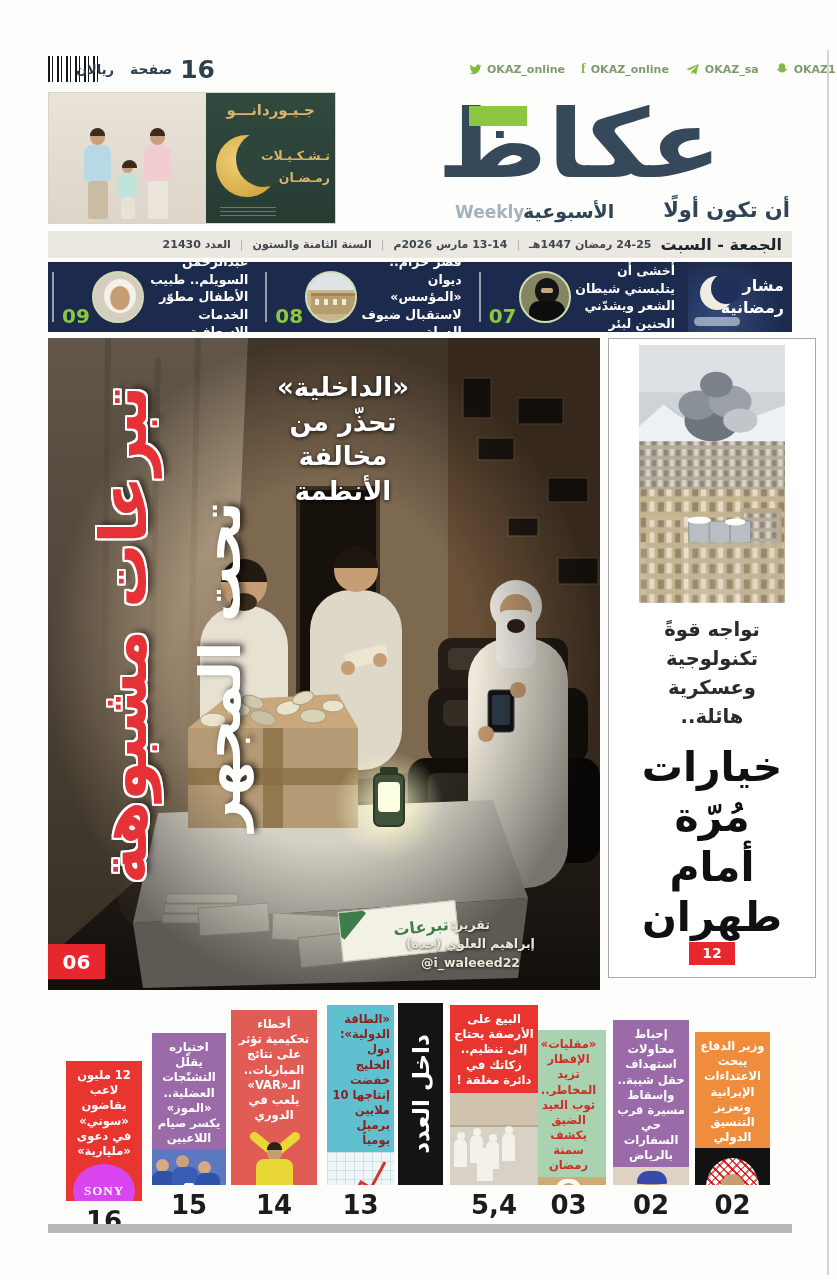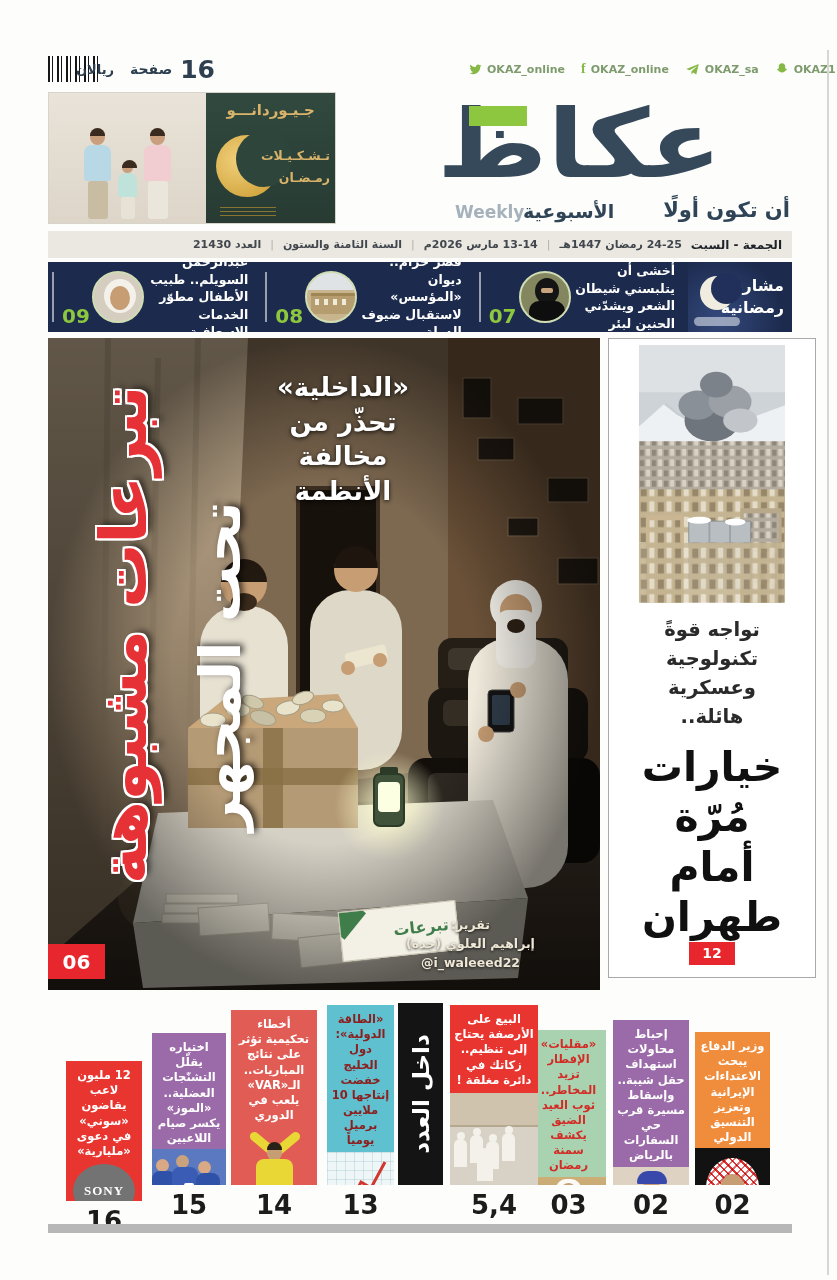--- a/index.html
+++ b/index.html
@@ -45,21 +45,21 @@
   .logo-text{font-size:95px;line-height:100px;font-weight:bold;color:#36495a;display:inline-block;
              transform:scaleX(1.12);transform-origin:left center;white-space:nowrap;}
   .logo-accent{position:absolute;left:32px;top:12px;width:58px;height:20px;background:#8dc63f;}
   .tag-slogan{position:absolute;right:47px;top:198px;font-size:21px;font-weight:bold;color:#2f4456;direction:rtl;}
   .tag-ar{position:absolute;left:523px;top:200px;font-size:19px;font-weight:bold;color:#2f4456;direction:rtl;}
   .tag-en{position:absolute;left:455px;top:202px;font-size:17px;font-weight:bold;color:#a5b2bc;}
 
   
   .dateline{position:absolute;left:48px;top:231px;width:744px;height:27px;background:#ebe8e2;
     direction:rtl;display:flex;align-items:center;gap:9px;padding:0 10px;color:#41474d;}
-  .d-day{font-size:12px;font-weight:bold;color:#1d2329;}
+  .d-day{font-size:16px;font-weight:bold;color:#1d2329;}
   .d-sm{font-size:11px;font-weight:bold;}
   .d-sep{color:#b3b0aa;font-size:11px;}
 
   
   .strip{position:absolute;left:48px;top:262px;width:744px;height:70px;background:#1c2a4d;
     display:flex;flex-direction:row-reverse;overflow:hidden;}
   .banner{width:104px;position:relative;background:radial-gradient(circle at 30% 80%,#33497c 0,#1c2a4d 70%);}
   .banner-txt{position:absolute;right:8px;top:13px;text-align:right;color:#fff;font-weight:bold;font-size:16px;line-height:1.35;direction:rtl;}
   .bcres{position:absolute;left:12px;top:14px;width:34px;height:34px;border-radius:50%;background:#f0ecdf;}
   .bcres::after{content:"";position:absolute;left:11px;top:-3px;width:31px;height:31px;border-radius:50%;background:#20305a;}
@@ -117,21 +117,21 @@
   .bphoto{position:relative;overflow:hidden;margin-top:auto;flex:none;}
   .bnum{margin-top:5px;text-align:center;font-size:26px;font-weight:bold;color:#1c1c1c;}
 
   .bw-02o{left:695px;top:1032px;width:75px;}  .bw-02o .bbox{height:153px;background:#ef8d3c;} .bw-02o .btext{color:#fff;} .bw-02o .bphoto{height:88px;background:#121212;}
   .bw-02p{left:613px;top:1020px;width:76px;}  .bw-02p .bbox{height:165px;background:#9b6aa8;} .bw-02p .btext{color:#fff;} .bw-02p .bphoto{height:58px;background:#ded2c2;}
   .bw-03{left:531px;top:1030px;width:75px;}   .bw-03 .bbox{height:155px;background:#a9d3b0;} .bw-03 .btext{color:#d22c27;} .bw-03 .bphoto{height:62px;background:linear-gradient(#cdae77,#b8996a);}
   .bw-54{left:450px;top:1005px;width:88px;}   .bw-54 .bbox{height:180px;background:#e8352f;} .bw-54 .btext{color:#fff;} .bw-54 .bphoto{height:92px;background:#d8d2c6;}
   .bw-in{left:398px;top:1003px;width:45px;}   .bw-in .bbox{height:182px;background:#141414;position:relative;}
   .inside-vert{position:absolute;left:50%;top:50%;transform:translate(-50%,-50%) rotate(-90deg);
      white-space:nowrap;color:#fff;font-size:23px;font-weight:bold;direction:rtl;}
-  .bw-13{left:327px;top:1005px;width:67px;}   .bw-13 .bbox{height:180px;background:#5fc0cf;} .bw-13 .btext{color:#8b2020;} .bw-13 .bphoto{height:86px;background:#eef6f7;}
+  .bw-13{left:327px;top:1005px;width:67px;}   .bw-13 .bbox{height:180px;background:#5fc0cf;} .bw-13 .btext{color:#8b2020;text-align:right;} .bw-13 .bphoto{height:86px;background:#eef6f7;}
   .bw-14{left:231px;top:1010px;width:86px;}   .bw-14 .bbox{height:175px;background:#e05c55;} .bw-14 .btext{color:#fff;} .bw-14 .bphoto{height:96px;background:#e05c55;}
   .bw-15{left:152px;top:1033px;width:74px;}   .bw-15 .bbox{height:152px;background:#9b6aa8;} .bw-15 .btext{color:#fff;} .bw-15 .bphoto{height:66px;background:#5a79c0;}
   .bw-16{left:66px;top:1045px;width:76px;margin-top:16px;}    .bw-16 .bbox{height:140px;background:#e8352f;} .bw-16 .btext{color:#fff;} .bw-16 .bphoto{height:58px;background:#e8352f;}
 
   
   .shemagh{position:absolute;left:11px;top:10px;width:53px;height:60px;border-radius:50% 50% 42% 42%;
      background:repeating-linear-gradient(45deg,#fff 0 4px,#d33 4px 6px),repeating-linear-gradient(-45deg,rgba(255,255,255,.6) 0 4px,rgba(211,51,51,.7) 4px 6px);background-blend-mode:multiply;}
   .pface{position:absolute;left:25px;top:26px;width:25px;height:30px;border-radius:50%;background:#c79d73;}
   .beret{position:absolute;left:24px;top:4px;width:30px;height:13px;border-radius:14px 14px 2px 2px;background:#3949ab;}
   .oface{position:absolute;left:28px;top:13px;width:21px;height:25px;border-radius:50%;background:#c79d73;}
@@ -142,21 +142,21 @@
   .crowd .man::before{content:"";position:absolute;left:2.5px;top:-7px;width:8px;height:8px;border-radius:50%;background:#f4f1ea;}
   .grid13{position:absolute;inset:0;background:
      repeating-linear-gradient(90deg,rgba(120,170,180,.25) 0 1px,transparent 1px 9px),
      repeating-linear-gradient(rgba(120,170,180,.25) 0 1px,transparent 1px 9px);}
   .refhead{position:absolute;left:36px;top:18px;width:15px;height:17px;border-radius:50%;background:#c79d73;}
   .refhead::before{content:"";position:absolute;left:0;top:-2px;width:15px;height:8px;border-radius:8px 8px 0 0;background:#2a2118;}
   .refshirt{position:absolute;left:25px;top:33px;width:37px;height:38px;border-radius:8px 8px 2px 2px;background:#e8d735;}
   .refarm{position:absolute;width:34px;height:9px;border-radius:5px;background:#e8d735;}
   .pl{position:absolute;border-radius:50%;}
   .sonycirc{position:absolute;left:50%;top:50%;transform:translate(-50%,-50%);width:62px;height:54px;border-radius:50%;
-     background:#737373;display:flex;align-items:center;justify-content:center;}
+     background:#d946ef;display:flex;align-items:center;justify-content:center;}
   .sonytxt{color:#fff;font-family:"Liberation Serif",serif;font-size:13px;font-weight:bold;letter-spacing:1px;}
 
   .graybar{position:absolute;left:48px;top:1224px;width:744px;height:9px;background:#b7b7b7;}
   .edgeline{position:absolute;right:8px;top:50px;width:2px;height:1225px;background:#d6d6d3;}
 </style>
 </head>
 <body>
 
 <div id="page" data-interactable="false">
 

